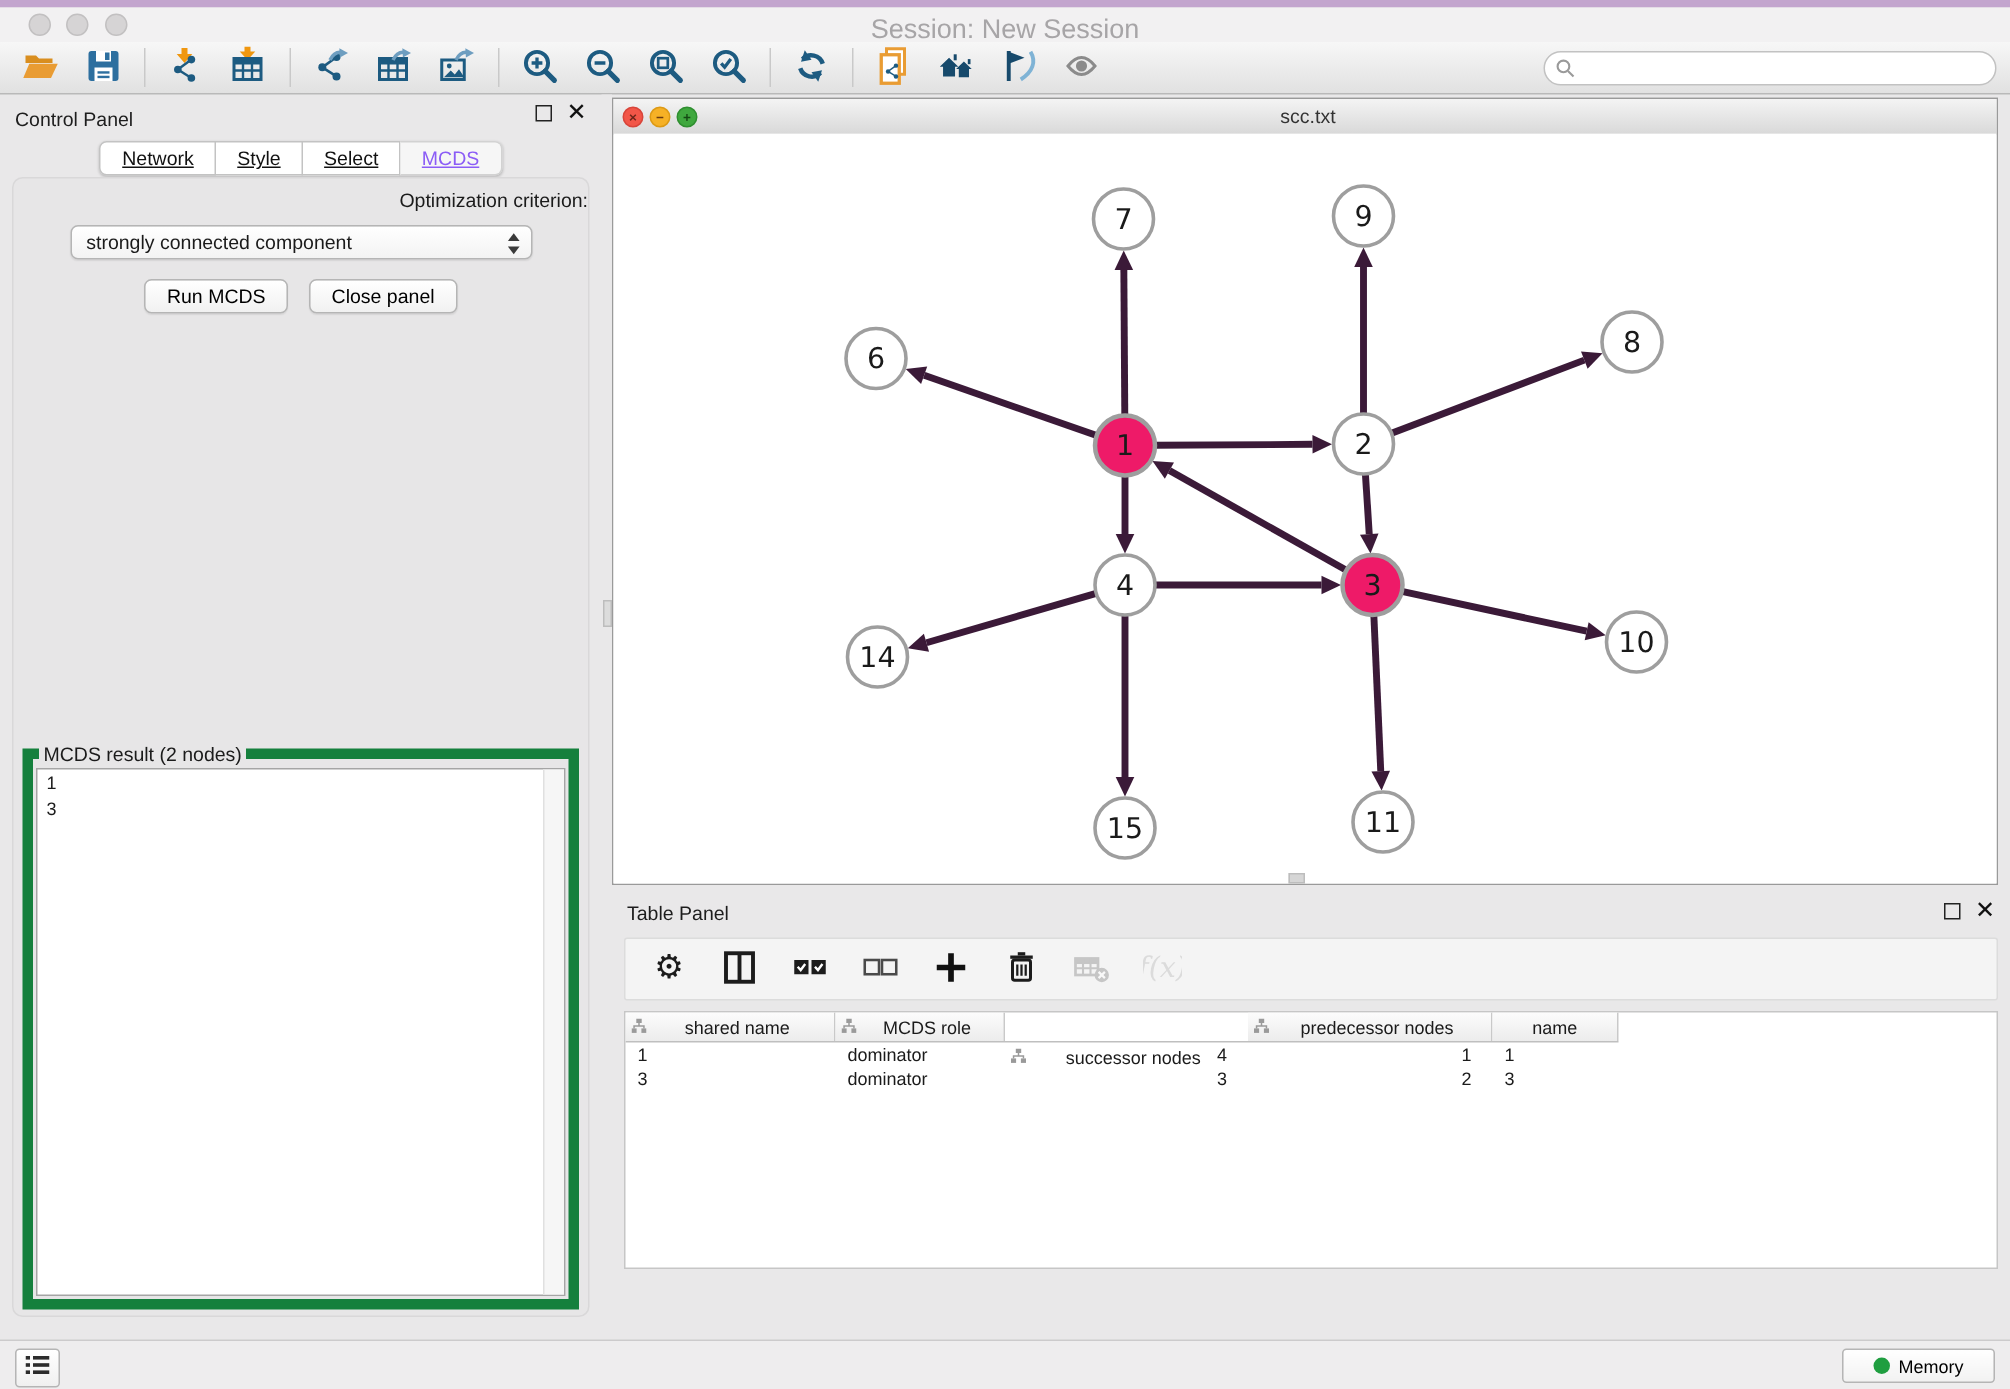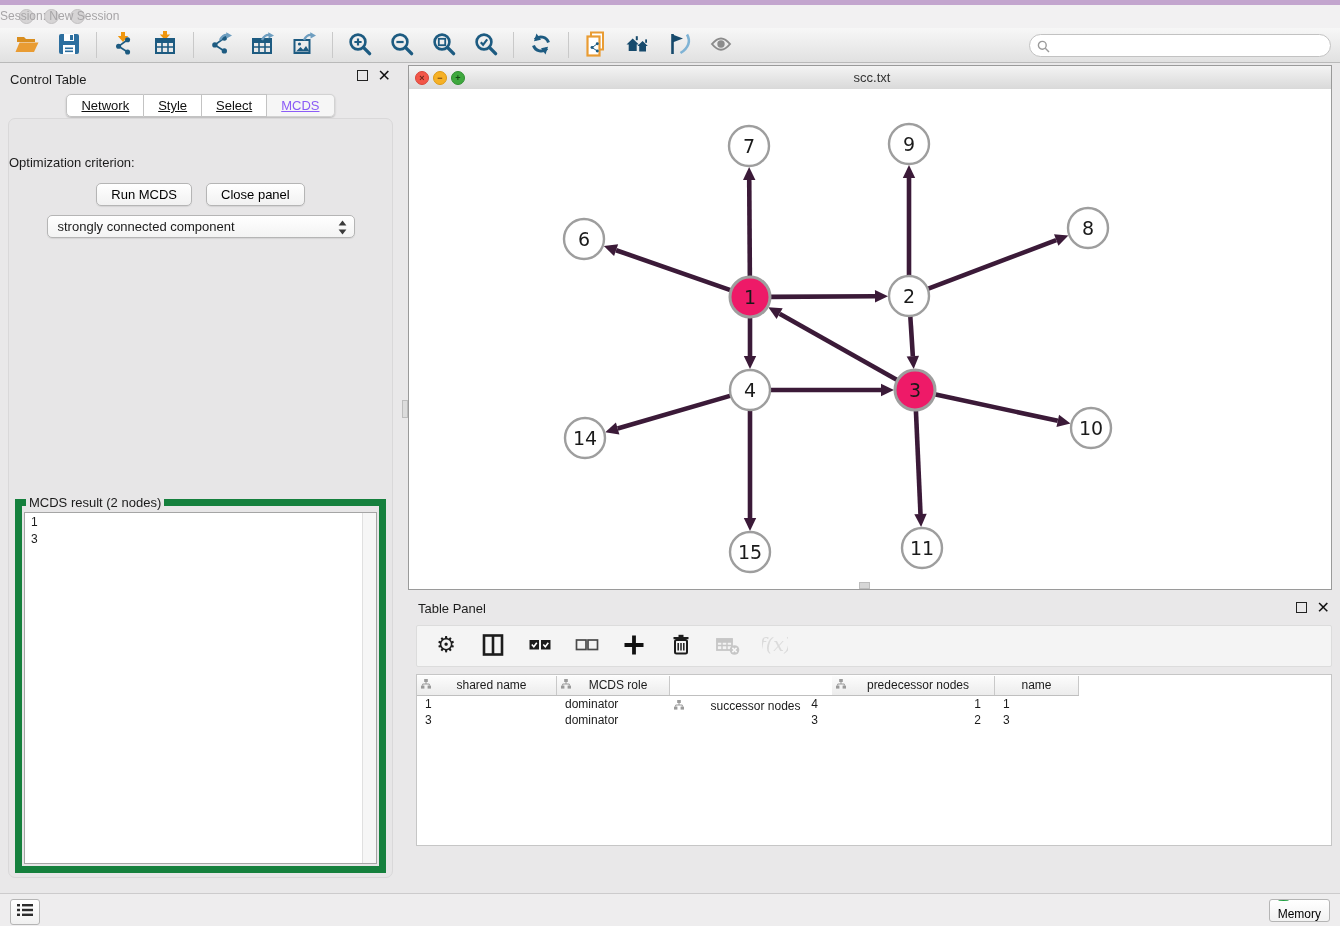--- a/index.html
+++ b/index.html
@@ -5,21 +5,21 @@
   html,body{margin:0;padding:0;}
   body{width:1340px;height:926px;position:relative;overflow:hidden;
        font-family:"Liberation Sans","DejaVu Sans",sans-serif;background:#e9e8e9;color:#1b1b1b;}
   .abs{position:absolute;}
 
   
   #desktop-top{left:0;top:0;width:1340px;height:5px;background:#c3a5ce;}
   #titlebar{left:0;top:5px;width:1340px;height:23px;background:#f2f1f2;}
   .tl-dot{width:13px;height:13px;border-radius:50%;background:#d6d4d5;border:1px solid #c2c0c1;display:inline-block;margin-right:6px;}
   #tl-group{left:19px;top:4px;}
-  #app-title{left:0;right:0;top:4px;text-align:left;font-size:12px;color:#a7a5a7;}
+  #app-title{left:0;right:0;top:4px;text-align:center;font-size:18px;color:#a7a5a7;}
 
   #toolbar{left:0;top:28px;width:1340px;height:35px;background:linear-gradient(#f7f7f7,#e1e1e1);
            border-bottom:1px solid #b9b9b9;display:flex;align-items:center;box-sizing:border-box;}
   .tb-group{display:flex;align-items:center;gap:14px;padding:0 13px;}
   .tb-sep{width:1px;height:26px;background:#c9c9c9;}
   .tb-btn{width:28px;height:28px;display:flex;align-items:center;justify-content:center;background:none;border:none;padding:0;}
   #search-wrap{margin-left:auto;margin-right:9px;position:relative;}
   #search-input{width:268px;height:21px;border:1px solid #c2c2c2;border-radius:12px;background:#fff;
                 padding:0 8px 0 24px;font-size:12px;outline:none;}
   #search-icon{position:absolute;left:8px;top:5px;}
@@ -32,21 +32,21 @@
   .close-icon{font-weight:900;font-size:16px;line-height:11px;color:#111;}
   #cp-title{left:10px;top:9px;}
   #cp-tabs{left:0;right:0;top:31px;display:flex;justify-content:center;}
   .seg-tabs{display:inline-flex;border-radius:5px;box-shadow:0 1px 2px rgba(0,0,0,.22);}
   .seg-tab{background:#fff;border:1px solid #c3c3c3;border-left-width:0;padding:3px 14px;font-size:13px;color:#111;cursor:default;text-decoration:underline;}
   .seg-tab:first-child{border-left-width:1px;border-radius:5px 0 0 5px;}
   .seg-tab:last-child{border-radius:0 5px 5px 0;}
   .seg-tab.active{color:#8b5cf6;background:#f6f6f6;border-color:#d2d2d2;}
   #cp-content{left:8px;top:55px;width:385px;height:760px;background:#e7e6e7;border:1px solid #d9d8d9;
               border-radius:7px;box-sizing:border-box;}
-  #criterion-label{width:100%;text-align:left;margin-top:36px;font-size:13px;}
+  #criterion-label{width:100%;text-align:right;margin-top:7px;font-size:13px;}
   #criterion-select{margin:9px auto 0 auto;width:308px;height:23px;background:linear-gradient(#ffffff,#f3f3f3);
                     border:1px solid #b5b5b5;border-radius:5px;display:flex;align-items:center;
                     font-size:13px;padding-left:10px;box-sizing:border-box;position:relative;box-shadow:0 1px 1px rgba(0,0,0,.08);}
   #criterion-stepper{position:absolute;right:7px;top:4px;}
   #mcds-buttons{display:flex;justify-content:center;gap:14px;margin-top:13px;}
   .mac-btn{background:linear-gradient(#ffffff,#f1f1f1);border:1px solid #b5b5b5;border-radius:5px;
            font-size:13px;padding:3px 14px;box-shadow:0 1px 1px rgba(0,0,0,.08);font-family:inherit;}
   #mcds-result-fieldset{position:absolute;left:6px;width:371px;top:376px;height:378px;border:7px solid #15803d;
            margin:0;padding:2px;box-sizing:border-box;}
   #mcds-result-fieldset legend{font-size:13px;padding:0 3px;margin-left:2px;}
@@ -87,22 +87,22 @@
   .tr{display:flex;height:16px;align-items:center;}
   .td{box-sizing:border-box;font-size:12px;white-space:nowrap;overflow:hidden;}
   #tp-tabs{left:0;right:0;bottom:2px;display:flex;justify-content:center;}
   .tabs-dim .seg-tab.active{background:#d8d8d8;color:#ededed;border-color:#bfbfbf;}
 
   
   #statusbar{left:0;top:893px;width:1340px;height:33px;background:#eeedee;border-top:1px solid #cccbcc;box-sizing:border-box;}
   #list-btn{position:absolute;left:10px;top:5px;width:28px;height:24px;background:linear-gradient(#ffffff,#f0f0f0);
             border:1px solid #b5b5b5;border-radius:3px;display:flex;align-items:center;justify-content:center;}
   #memory-btn{position:absolute;right:10px;top:5px;height:23px;background:linear-gradient(#ffffff,#f2f2f2);
-              border:1px solid #b5b5b5;border-radius:3px;display:flex;align-items:flex-start;gap:6px;
-              padding:0 8px;font-size:12px;flex-direction:column;}
+              border:1px solid #b5b5b5;border-radius:3px;display:flex;align-items:center;gap:6px;
+              padding:0 20px;font-size:12px;}
   #memory-dot{width:11px;height:11px;border-radius:50%;background:#1f9e40;}
 </style>
 </head>
 <body>
 
 <div id="desktop-top" class="abs"></div>
 <div id="titlebar" class="abs">
   <div id="tl-group" class="abs">
     <span class="tl-dot"></span>
     <span class="tl-dot"></span>
@@ -280,47 +280,47 @@
     <div id="search-wrap">
     <span id="search-icon"><svg width="13" height="13" viewBox="0 0 13 13">
           <circle cx="5.3" cy="5.3" r="3.9" stroke="#9a9a9a" stroke-width="1.4" fill="none"></circle>
           <line x1="8.3" y1="8.3" x2="12" y2="12" stroke="#9a9a9a" stroke-width="1.4"></line>
         </svg></span>
     <input id="search-input" placeholder="" style="">
   </div>
 </div>
 
 <div id="control-panel" class="abs">
-  <div id="cp-title" class="abs panel-title">Control Table</div>
+  <div id="cp-title" class="abs panel-title">Control Panel</div>
   <div class="panel-hdr-icons">
     <span class="float-icon"></span>
     <span class="close-icon">✕</span>
   </div>
   <div id="cp-tabs" class="abs">
       <div class="seg-tabs">
         <div class="seg-tab">Network</div>
         <div class="seg-tab">Style</div>
         <div class="seg-tab">Select</div>
         <div class="seg-tab active">MCDS</div>
       </div>
     </div>
   <div id="cp-content" class="abs">
     <div id="criterion-label">Optimization criterion:</div>
-    <div id="mcds-buttons">
-      <button class="mac-btn">Run MCDS</button>
-      <button class="mac-btn">Close panel</button>
-    </div>
     <div id="criterion-select">
       <span>strongly connected component</span>
       <span id="criterion-stepper">
         <svg width="9" height="15" viewBox="0 0 9 15">
             <path d="M4.5 0.5L8.4 5.6H0.6z" fill="#3a3a3a"></path>
             <path d="M4.5 14.5L0.6 9.4h7.8z" fill="#3a3a3a"></path>
           </svg>
       </span>
+    </div>
+    <div id="mcds-buttons">
+      <button class="mac-btn">Run MCDS</button>
+      <button class="mac-btn">Close panel</button>
     </div>
     <fieldset id="mcds-result-fieldset">
       <legend>MCDS result (2 nodes)</legend>
       <div id="result-box">
         <div id="result-lines">
             <div>1</div>
             <div>3</div>
           </div>
         <div id="result-scroll"></div>
       </div>

